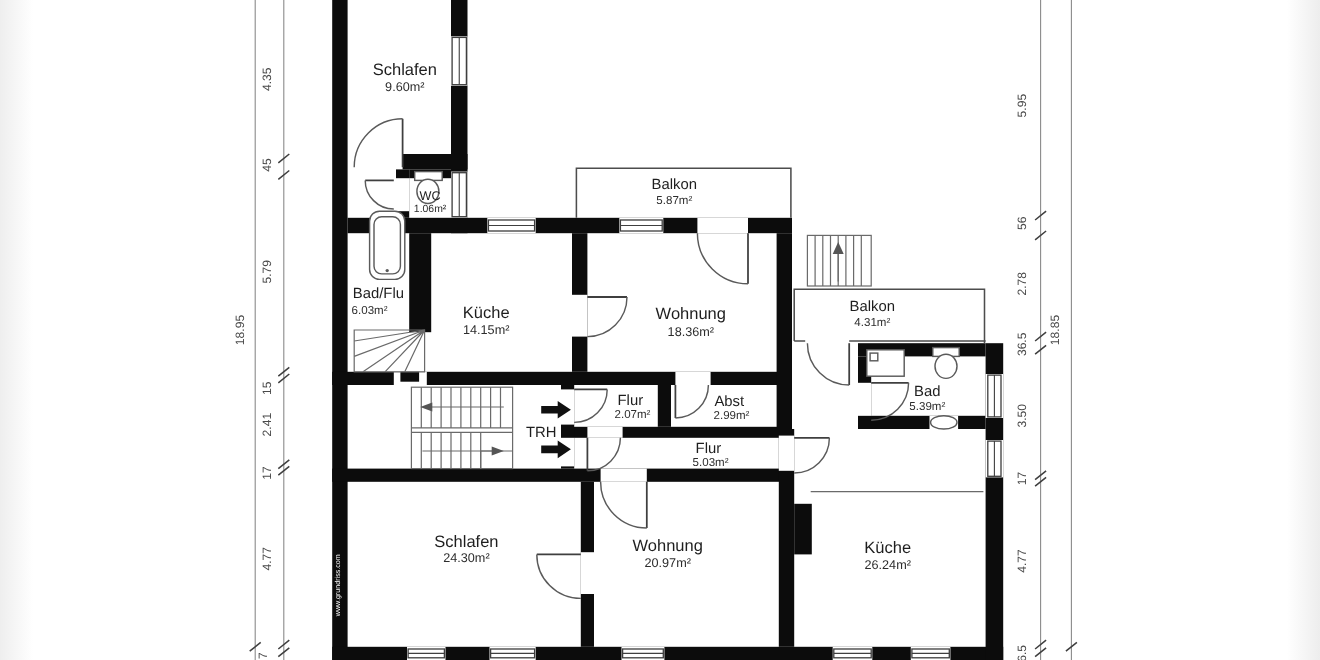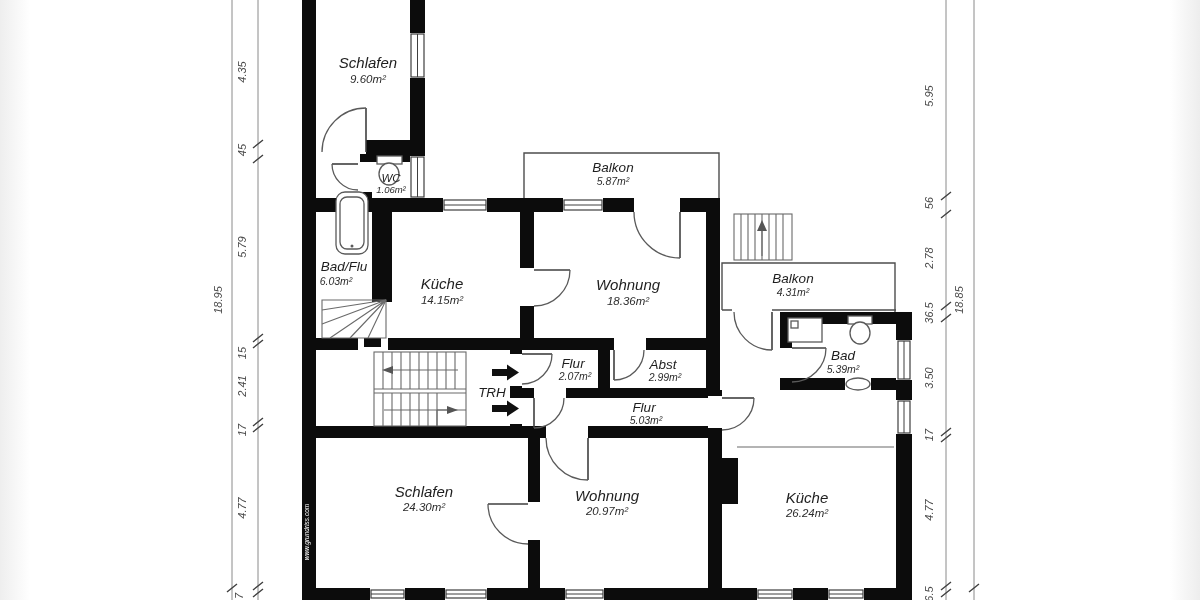--- a/index.html
+++ b/index.html
@@ -1,17 +1,17 @@
 <!DOCTYPE html>
 <html><head>
 <meta charset="utf-8">
 <style>
   html,body{margin:0;padding:0;background:#ffffff;}
   #stage{position:relative;width:1200px;height:600px;overflow:hidden;
-         background:linear-gradient(90deg,#eeeeee 0%,#ffffff 2.5%,#ffffff 97.5%,#ededed 100%);font-style:italic;}
+         background:linear-gradient(90deg,#eeeeee 0%,#ffffff 2.5%,#ffffff 97.5%,#ededed 100%);}
   svg{position:absolute;left:0;top:0;}
   text{font-family:"Liberation Sans","DejaVu Sans",sans-serif;fill:#1e1e1e;}
   .rname{font-size:15px;}
   .rarea{font-size:11.5px;fill:#2d2d2d;}
   .rname-m{font-size:13.5px;}
   .rarea-m{font-size:10.5px;fill:#2d2d2d;}
   .rname-s{font-size:11.5px;}
   .rarea-s{font-size:9.5px;fill:#2d2d2d;}
   .dim{font-size:11px;fill:#4a4a4a;}
   .wm{font-size:6.5px;fill:#ffffff;}

